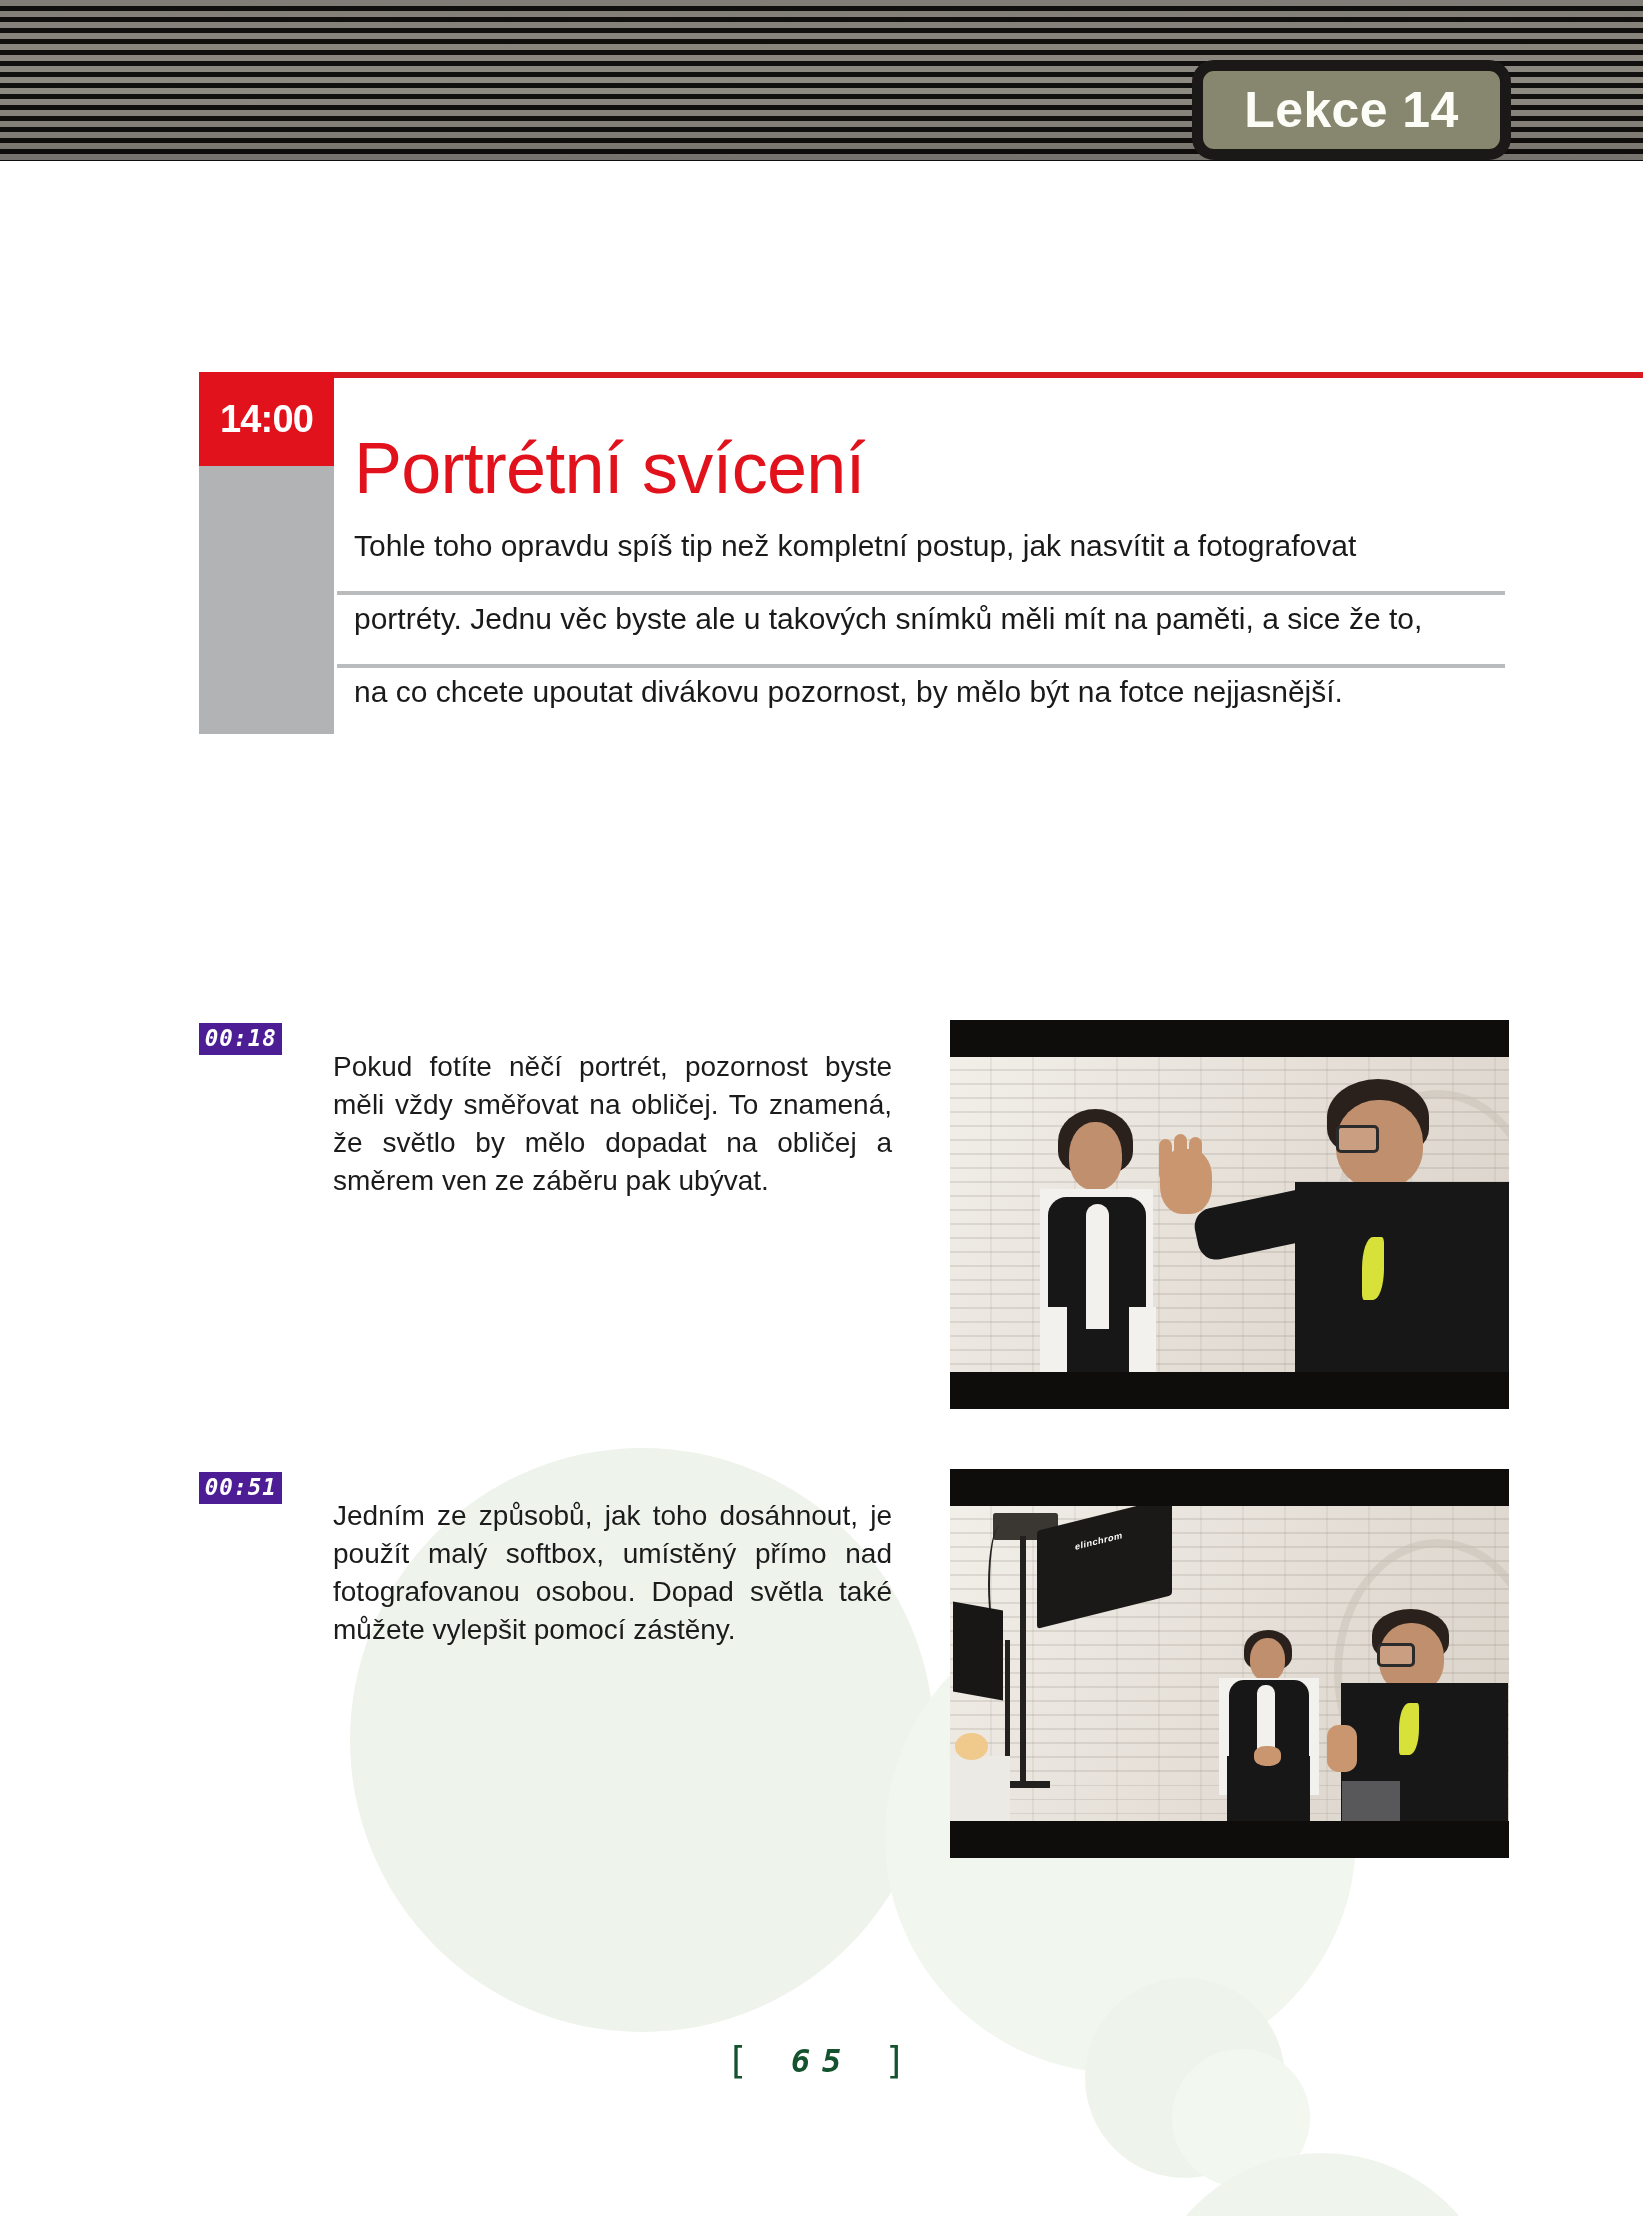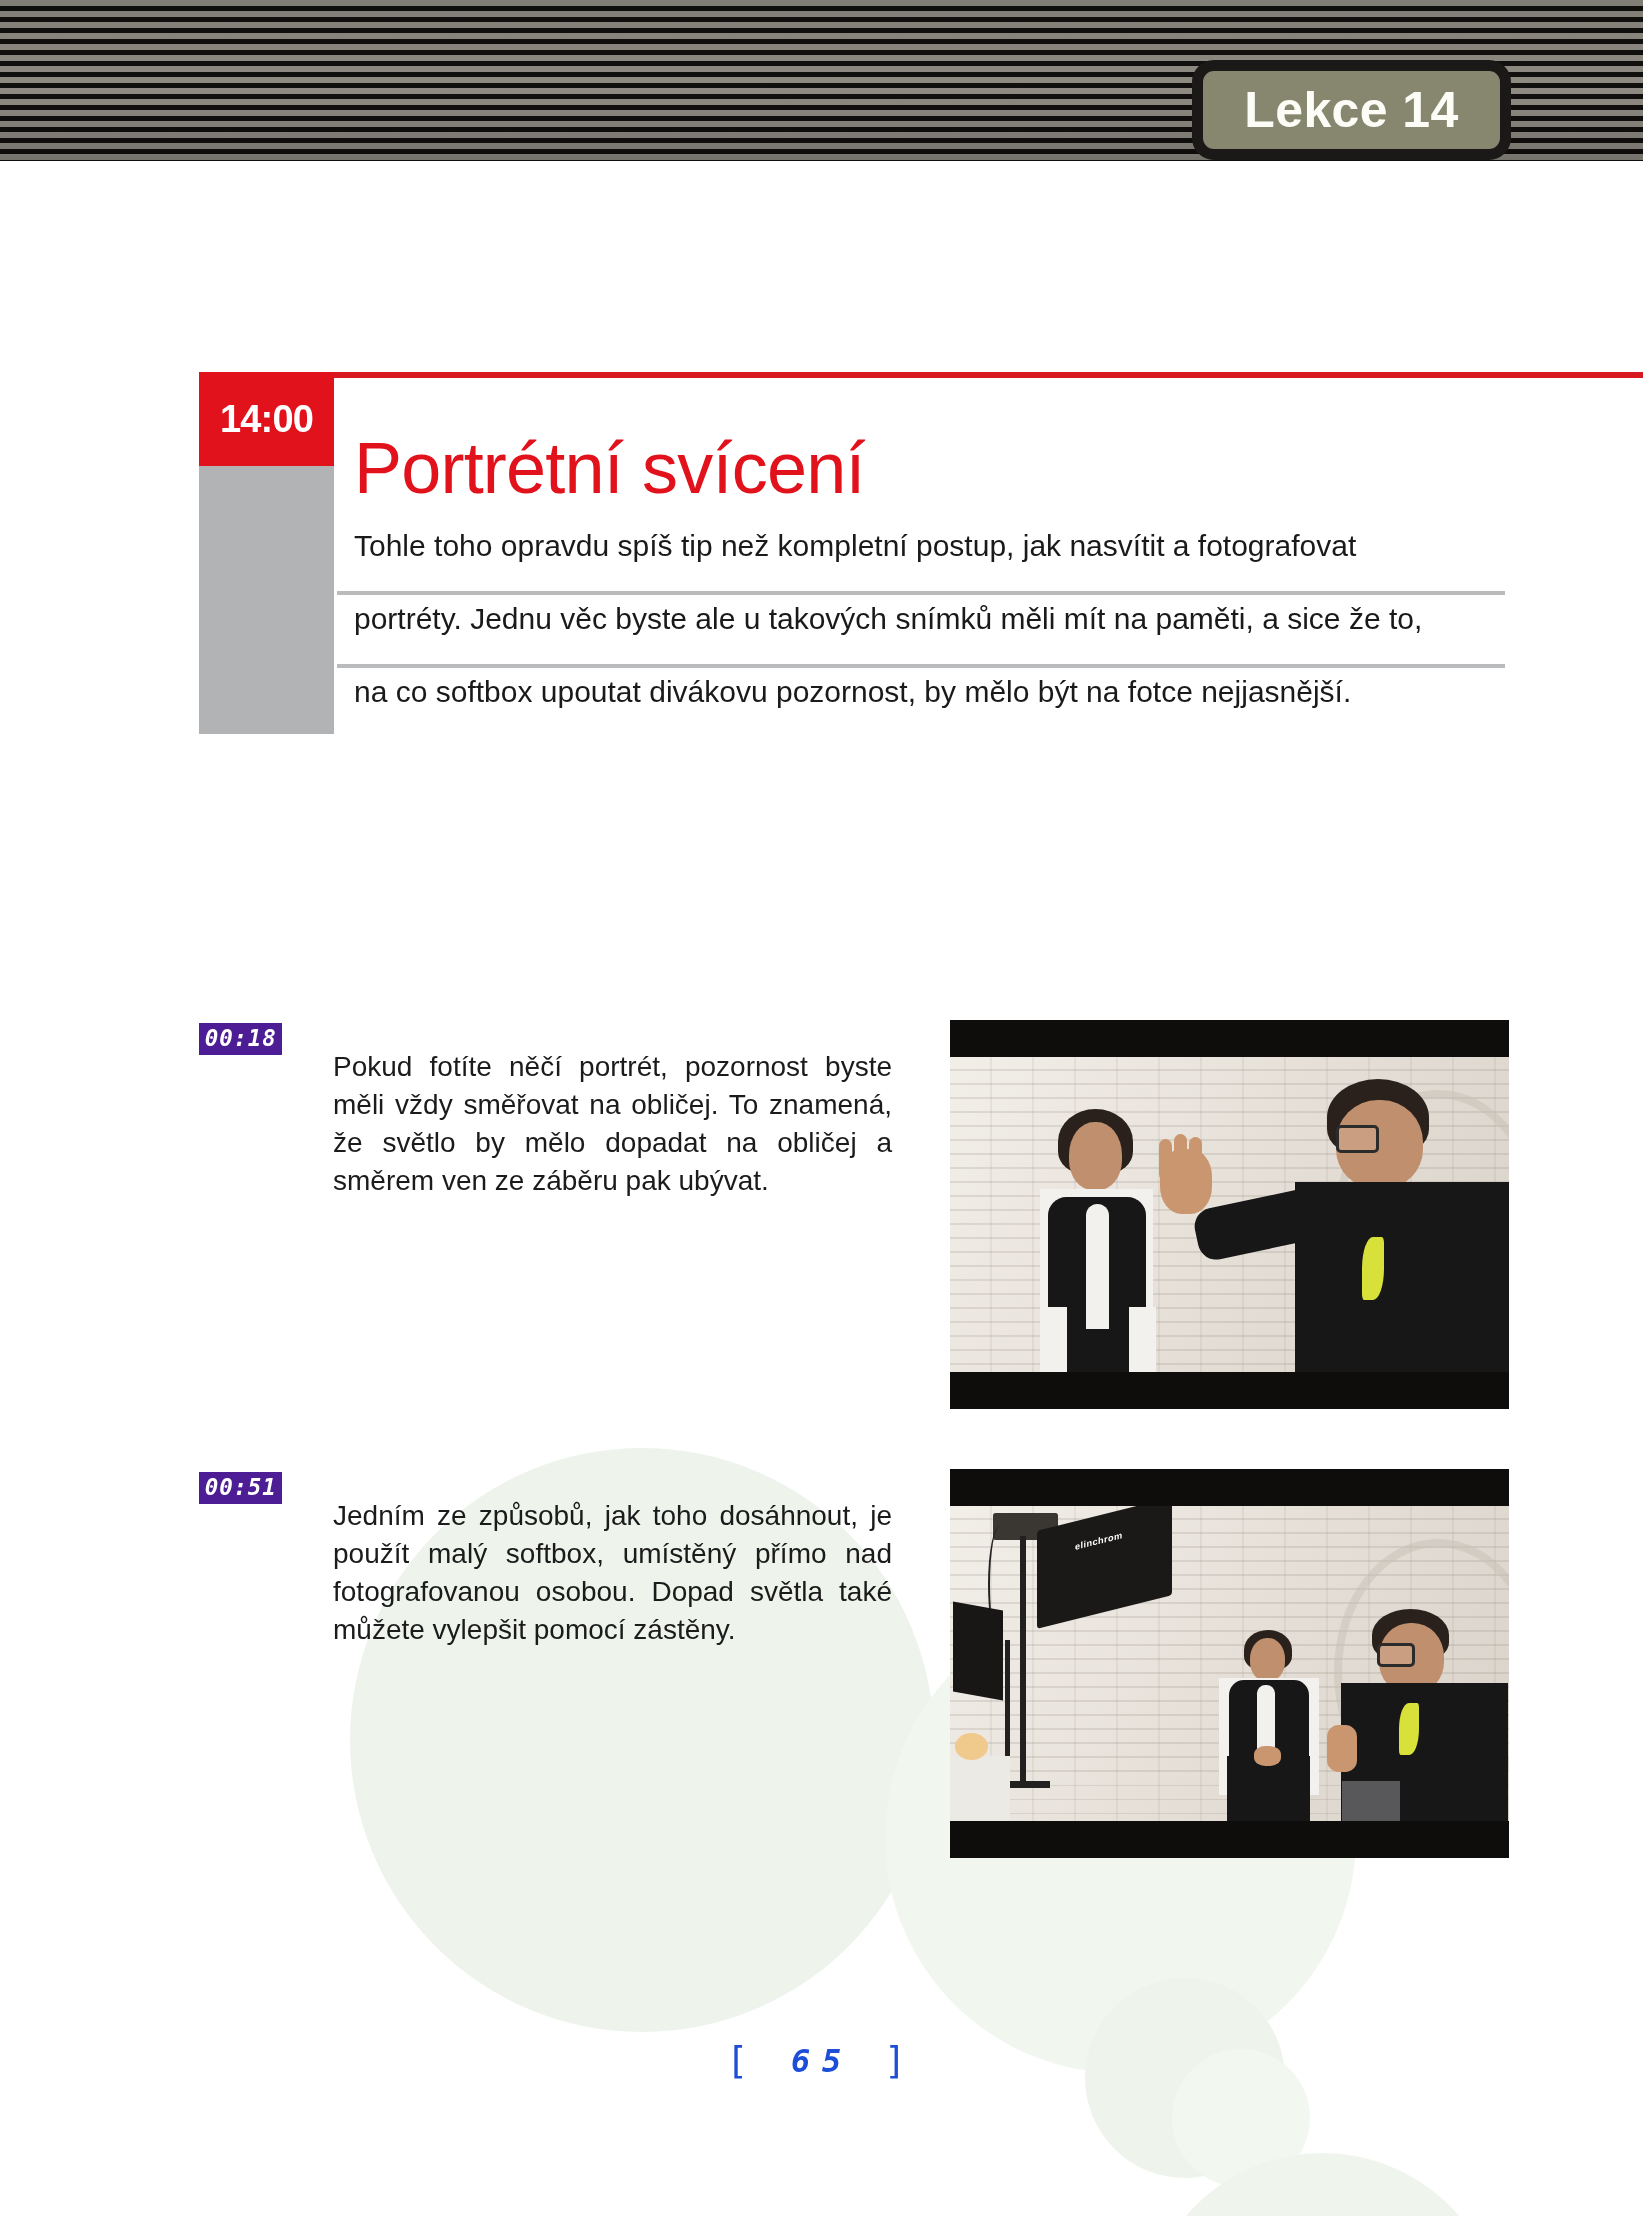--- a/index.html
+++ b/index.html
@@ -334,21 +334,21 @@
   }
 
   
   .folio {
     position: absolute;
     left: 0;
     top: 2040px;
     width: 1644px;
     text-align: center;
     font-family: "DejaVu Sans Mono", monospace;
-    color: #1d4ed8;
+    color: #14532d;
     font-size: 32px;
     letter-spacing: 11.7px;
     font-weight: normal;
   }
   .folio-bracket {
     font-size: 37px;
     vertical-align: -1.7px;
   }
   .folio-num {
     font-size: 32px;
@@ -387,21 +387,21 @@
   <div class="intro">
     <div class="intro-line">
       <span class="intro-line-text">Tohle toho opravdu spíš tip než kompletní postup, jak nasvítit a fotografovat</span>
       <div class="intro-line-rule"></div>
     </div>
     <div class="intro-line">
       <span class="intro-line-text">portréty. Jednu věc byste ale u takových snímků měli mít na paměti, a sice že to,</span>
       <div class="intro-line-rule"></div>
     </div>
     <div class="intro-line last">
-      <span class="intro-line-text">na co softbox upoutat divákovu pozornost, by mělo být na fotce nejjasnější.</span>
+      <span class="intro-line-text">na co chcete upoutat divákovu pozornost, by mělo být na fotce nejjasnější.</span>
 
     </div>
   </div>
 
   <div class="step step-1">
 
     <div class="lcd-badge">
       <span class="lcd-badge-label">00:18</span>
     </div>
 

